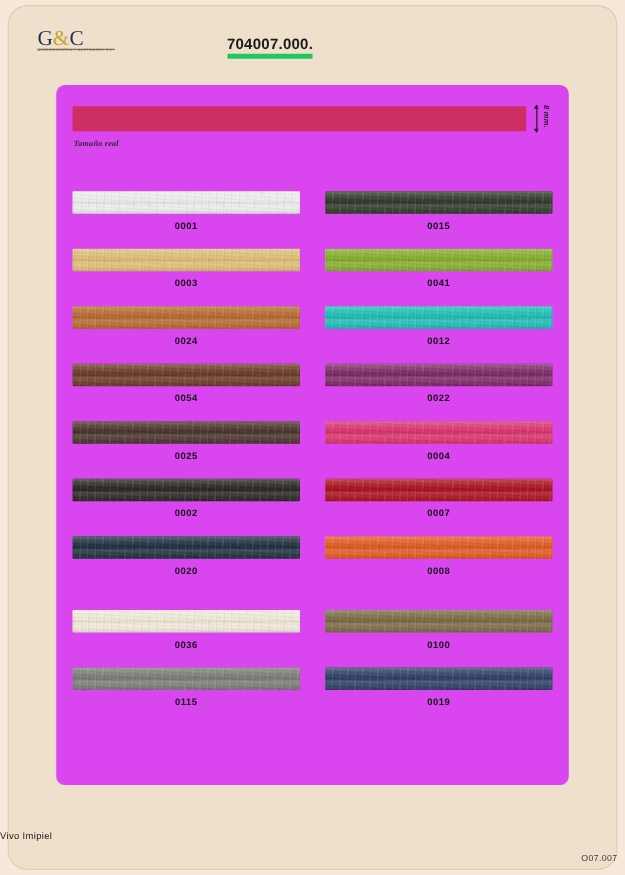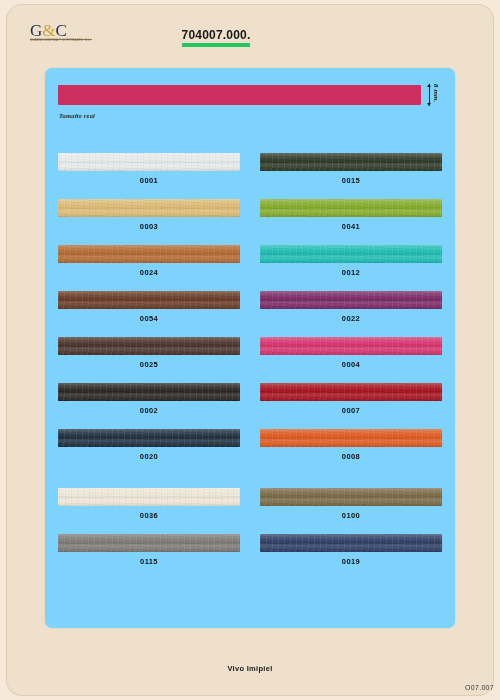--- a/index.html
+++ b/index.html
@@ -103,21 +103,21 @@
     padding-bottom: 1px;
   }
 
   
   .sheet {
     position: absolute;
     left: 45px;
     top: 68px;
     width: 410px;
     height: 560px;
-    background: #7dd3fc;
+    background: #d946ef;
     border-radius: 7px;
     box-shadow: 0 0 0 1px #e7dcc9;
   }
 
   
   .real-size {
     position: absolute;
     left: 13px;
     top: 17px;
     width: 384px;
@@ -241,23 +241,22 @@
     color: #111;
     letter-spacing: 0.4px;
   }
 
   
   .footer-title {
     position: absolute;
     left: 0;
     right: 0;
     top: 664px;
-    text-align: center;
     font-size: 7.5px;
-    font-weight: bold;
+    font-weight: normal;
     color: #1a1a1a;
     letter-spacing: 0.3px;
   }
   .footer-code {
     position: absolute;
     right: 6px;
     top: 684px;
     font-size: 7px;
     color: #3a3a3a;
     letter-spacing: 0.3px;

